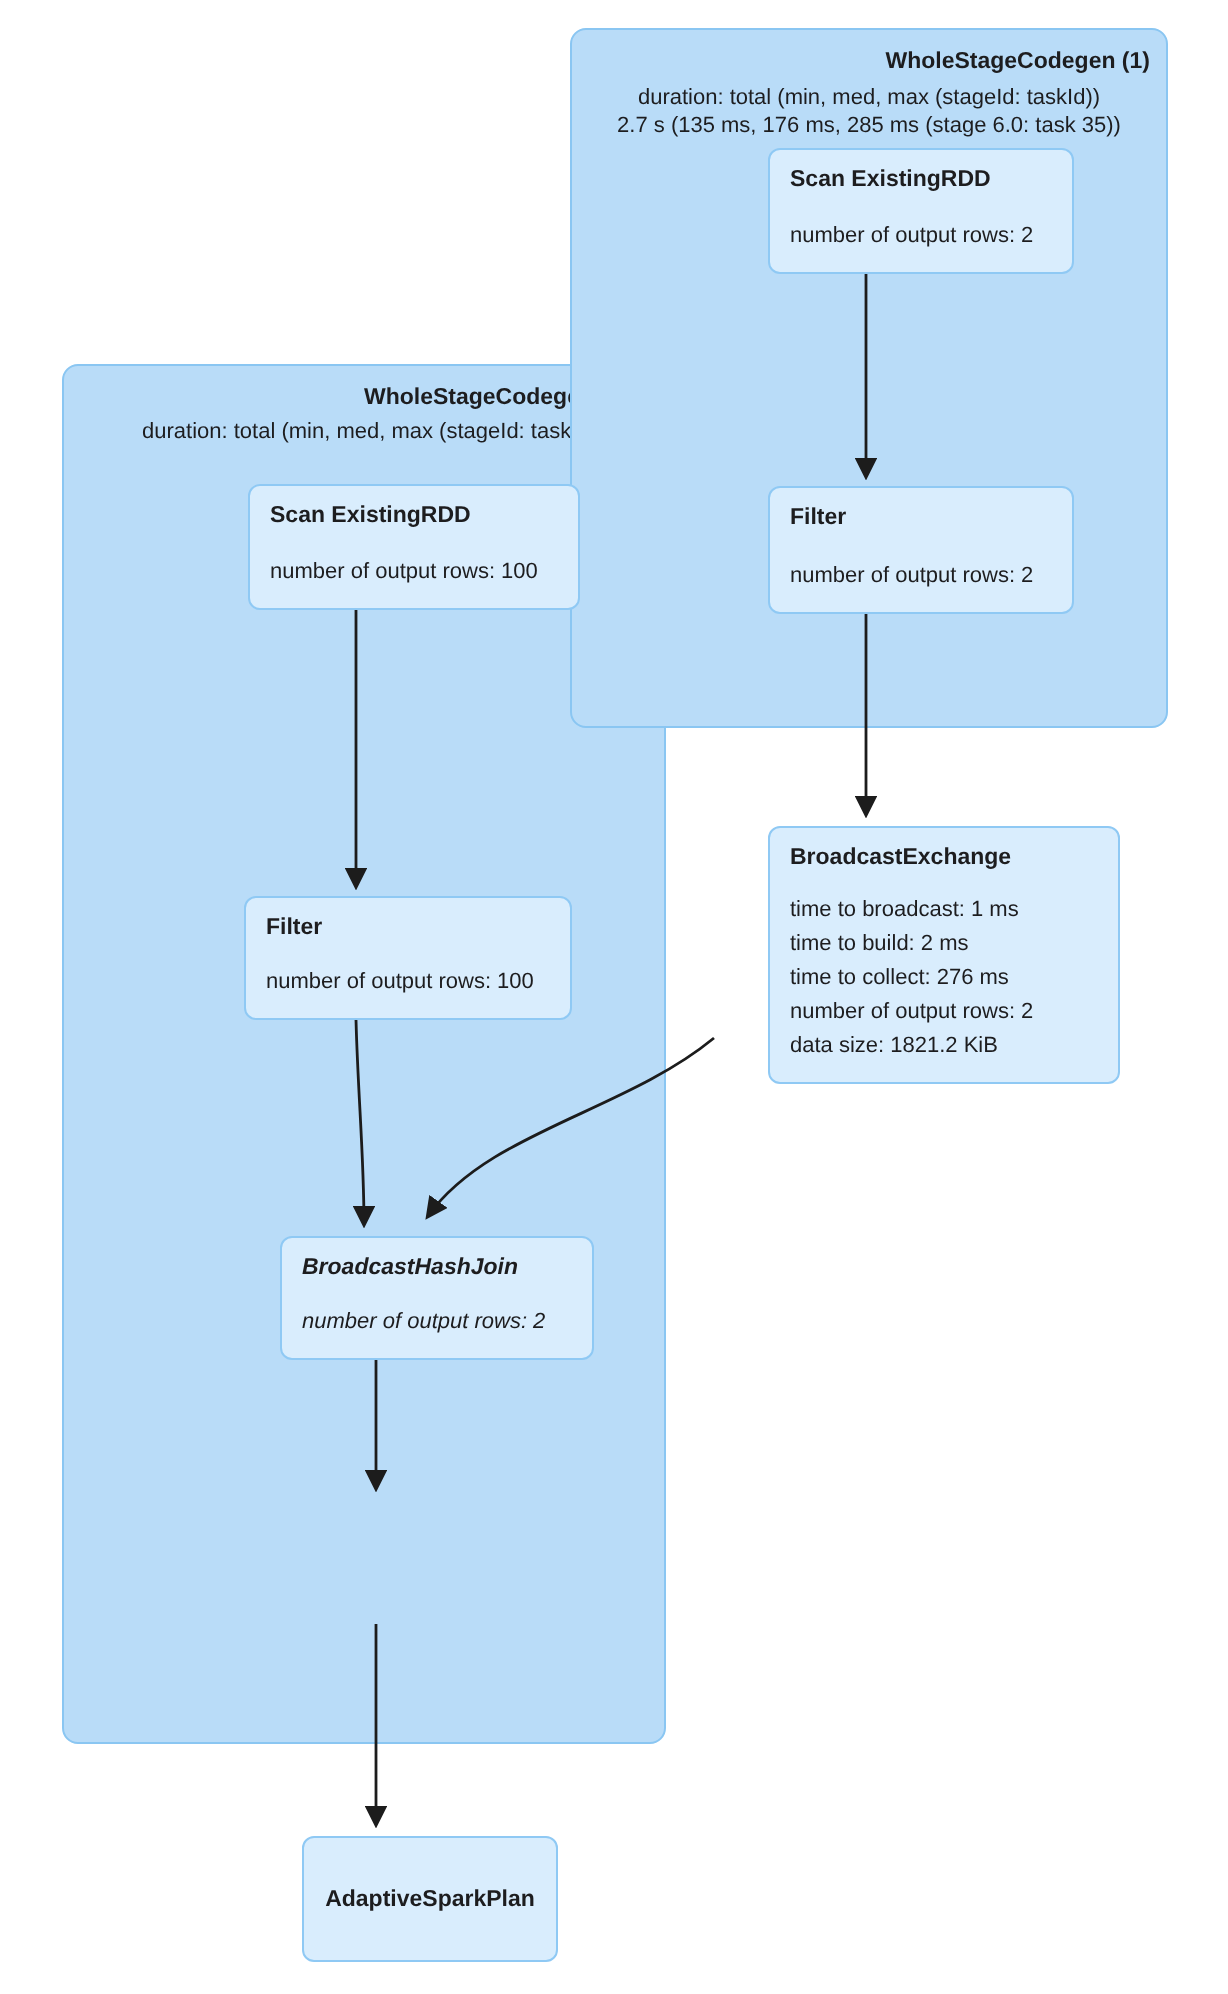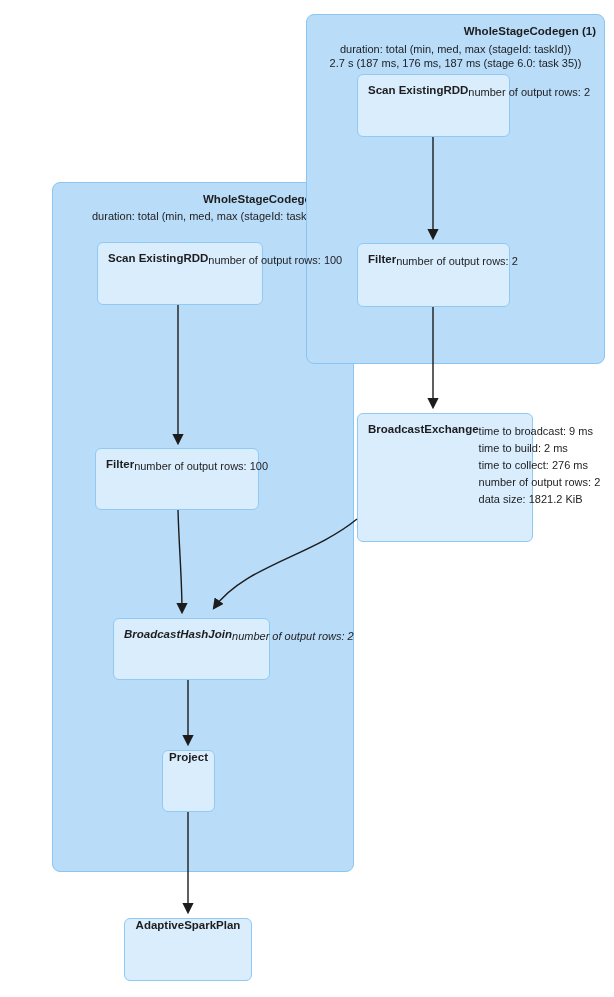--- a/index.html
+++ b/index.html
@@ -3,42 +3,42 @@
 <meta charset="utf-8">
 <style>
   html,body { margin:0; padding:0; background:#ffffff; }
   body { font-family: "Liberation Sans", sans-serif; color: var(--text-color, #1d1d1f); }
   #canvas { position:relative; width:614px; height:997px; background:#ffffff; overflow:hidden; }
 
   .cluster {
     position:absolute; box-sizing:border-box; border-radius:8px;
     background: var(--cluster-fill, #b9dcf8);
     border: 1px solid var(--cluster-border, #8ac6f2);
-    margin-left: 21px;
   }
   #cluster-left  { left:31px;  top:182px; width:302px; height:690px; z-index:1; }
   #cluster-right { left:285px; top:14px;  width:299px; height:350px; z-index:2; }
 
   .cluster-title { position:absolute; font-weight:bold; font-size:11.5px; white-space:nowrap; }
   #cluster-right .cluster-title { top:10px; right:8px; }
   #cluster-left  .cluster-title { top:10px; left:150px; }
 
   .duration-block { position:absolute; top:28px; left:0; right:0; text-align:center;
                     font-size:11px; line-height:13.5px; white-space:nowrap; }
   .dur-line { position:absolute; font-size:11px; white-space:nowrap; }
   #cluster-left .dur-l1 { left:39px; top:27px; }
   #cluster-left .dur-l2 { left:13px; top:40px; }
 
   .node {
     position:absolute; box-sizing:border-box; z-index:3;
     background: var(--node-fill, #d9edfd);
     border: 1px solid var(--node-border, #8fc9f4);
     border-radius:6px; padding:9px 10px;
-    display:flex; justify-content:space-between;
+    display:flex; flex-direction:column; justify-content:space-between;
     font-size:11px;
+    margin-left:27px;
   }
   .node-title { font-weight:bold; font-size:11.5px; white-space:nowrap; }
   .metrics { line-height:17px; white-space:nowrap; }
   .node.center { justify-content:center; padding:0 2px; text-align:center; }
 
   #node-scan1     { left:357px; top:74px;  width:153px; height:63px; }
   #node-filter1   { left:357px; top:243px; width:153px; height:64px; }
   #node-bexchange { left:357px; top:413px; width:176px; height:129px; }
   #node-scan2     { left:97px;  top:242px; width:166px; height:63px; }
   #node-filter2   { left:95px;  top:448px; width:164px; height:62px; }
@@ -57,42 +57,42 @@
 
   <div class="cluster" id="cluster-left">
     <div class="cluster-title">WholeStageCodegen</div>
     <div class="dur-line dur-l1">duration: total (min, med, max (stageId: taskId))</div>
   </div>
 
   <div class="cluster" id="cluster-right">
     <div class="cluster-title">WholeStageCodegen (1)</div>
     <div class="duration-block">
       <div>duration: total (min, med, max (stageId: taskId))</div>
-      <div>2.7 s (187 ms, 176 ms, 187 ms (stage 6.0: task 35))</div>
+      <div>2.7 s (135 ms, 176 ms, 285 ms (stage 6.0: task 35))</div>
     </div>
   </div>
 
   <div class="node" id="node-scan1">
     <div class="node-title">Scan ExistingRDD</div>
     <div class="metrics">
       <div>number of output rows: 2</div>
     </div>
   </div>
 
   <div class="node" id="node-filter1">
     <div class="node-title">Filter</div>
     <div class="metrics">
       <div>number of output rows: 2</div>
     </div>
   </div>
 
   <div class="node" id="node-bexchange">
     <div class="node-title">BroadcastExchange</div>
     <div class="metrics">
-      <div>time to broadcast: 9 ms</div>
+      <div>time to broadcast: 1 ms</div>
       <div>time to build: 2 ms</div>
       <div>time to collect: 276 ms</div>
       <div>number of output rows: 2</div>
       <div>data size: 1821.2 KiB</div>
     </div>
   </div>
 
   <div class="node" id="node-scan2">
     <div class="node-title">Scan ExistingRDD</div>
     <div class="metrics">
@@ -107,23 +107,20 @@
     </div>
   </div>
 
   <div class="node" id="node-bhj">
     <div class="node-title">BroadcastHashJoin</div>
     <div class="metrics">
       <div>number of output rows: 2</div>
     </div>
   </div>
 
-  <div class="node center" id="node-project">
-    <div class="node-title">Project</div>
-  </div>
 
   <div class="node center" id="node-asp">
     <div class="node-title">AdaptiveSparkPlan</div>
   </div>
 
   <svg id="edges" width="614" height="997" viewBox="0 0 614 997" xmlns="http://www.w3.org/2000/svg">
     <defs>
       <marker id="arrow" viewBox="0 0 10 10" refX="8" refY="5" markerWidth="8" markerHeight="8" orient="auto">
         <path class="arrowhead" d="M0,0 L10,5 L0,10 Z"></path>
       </marker>

